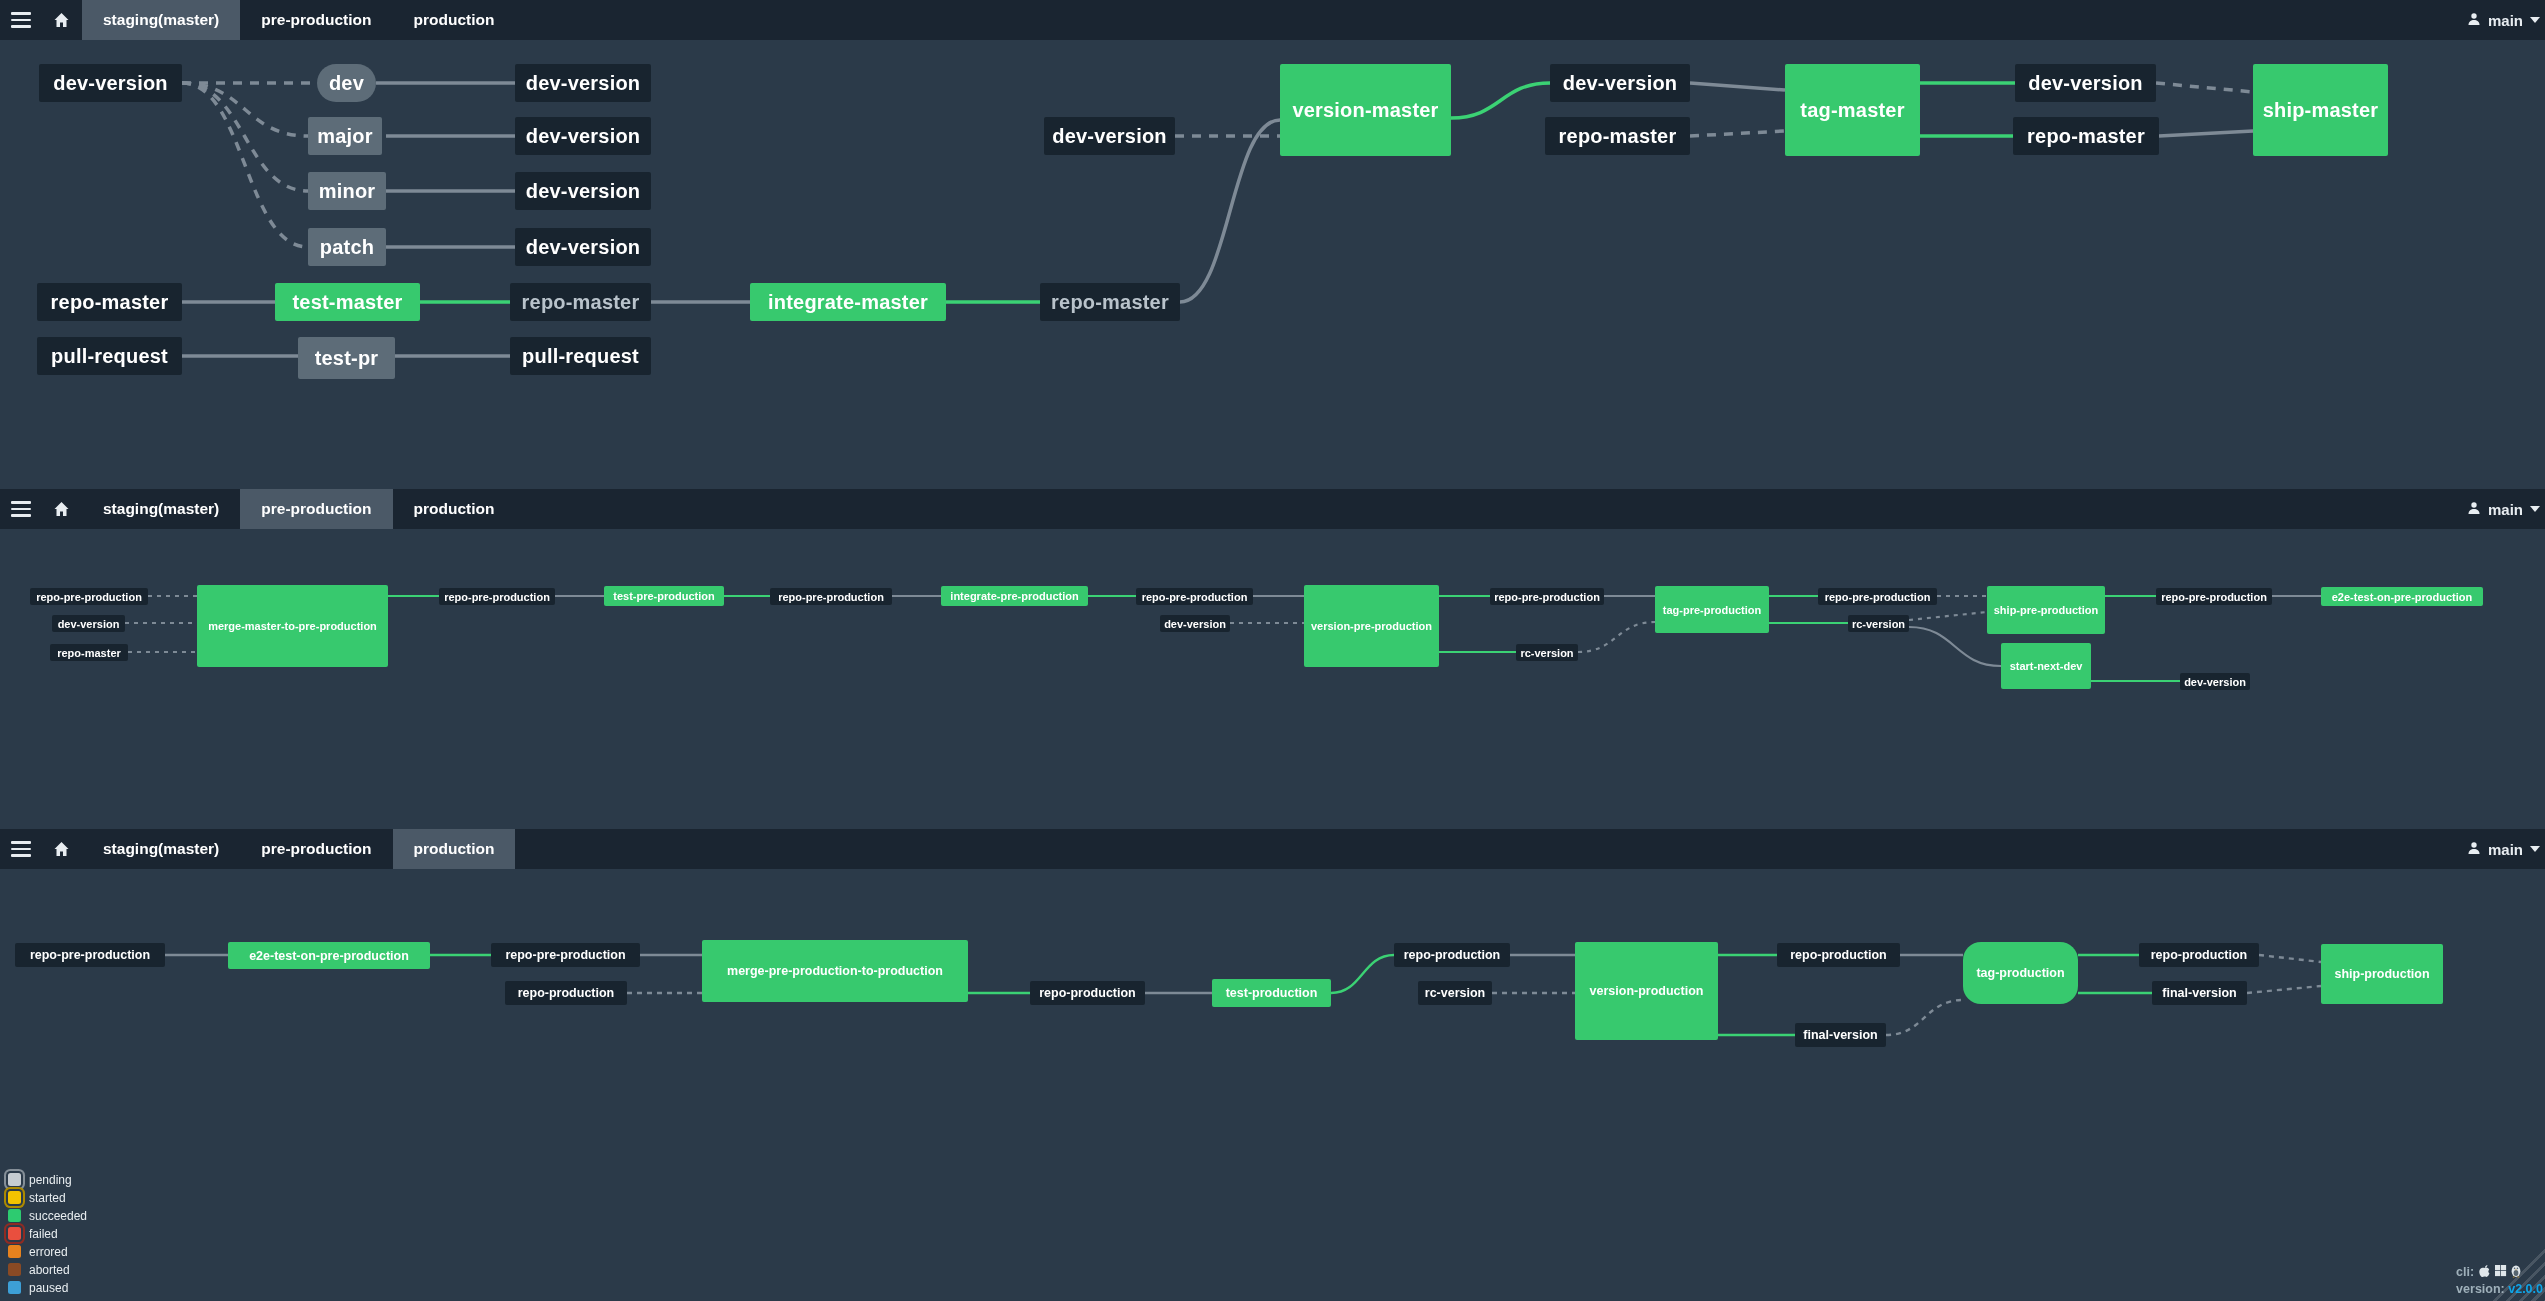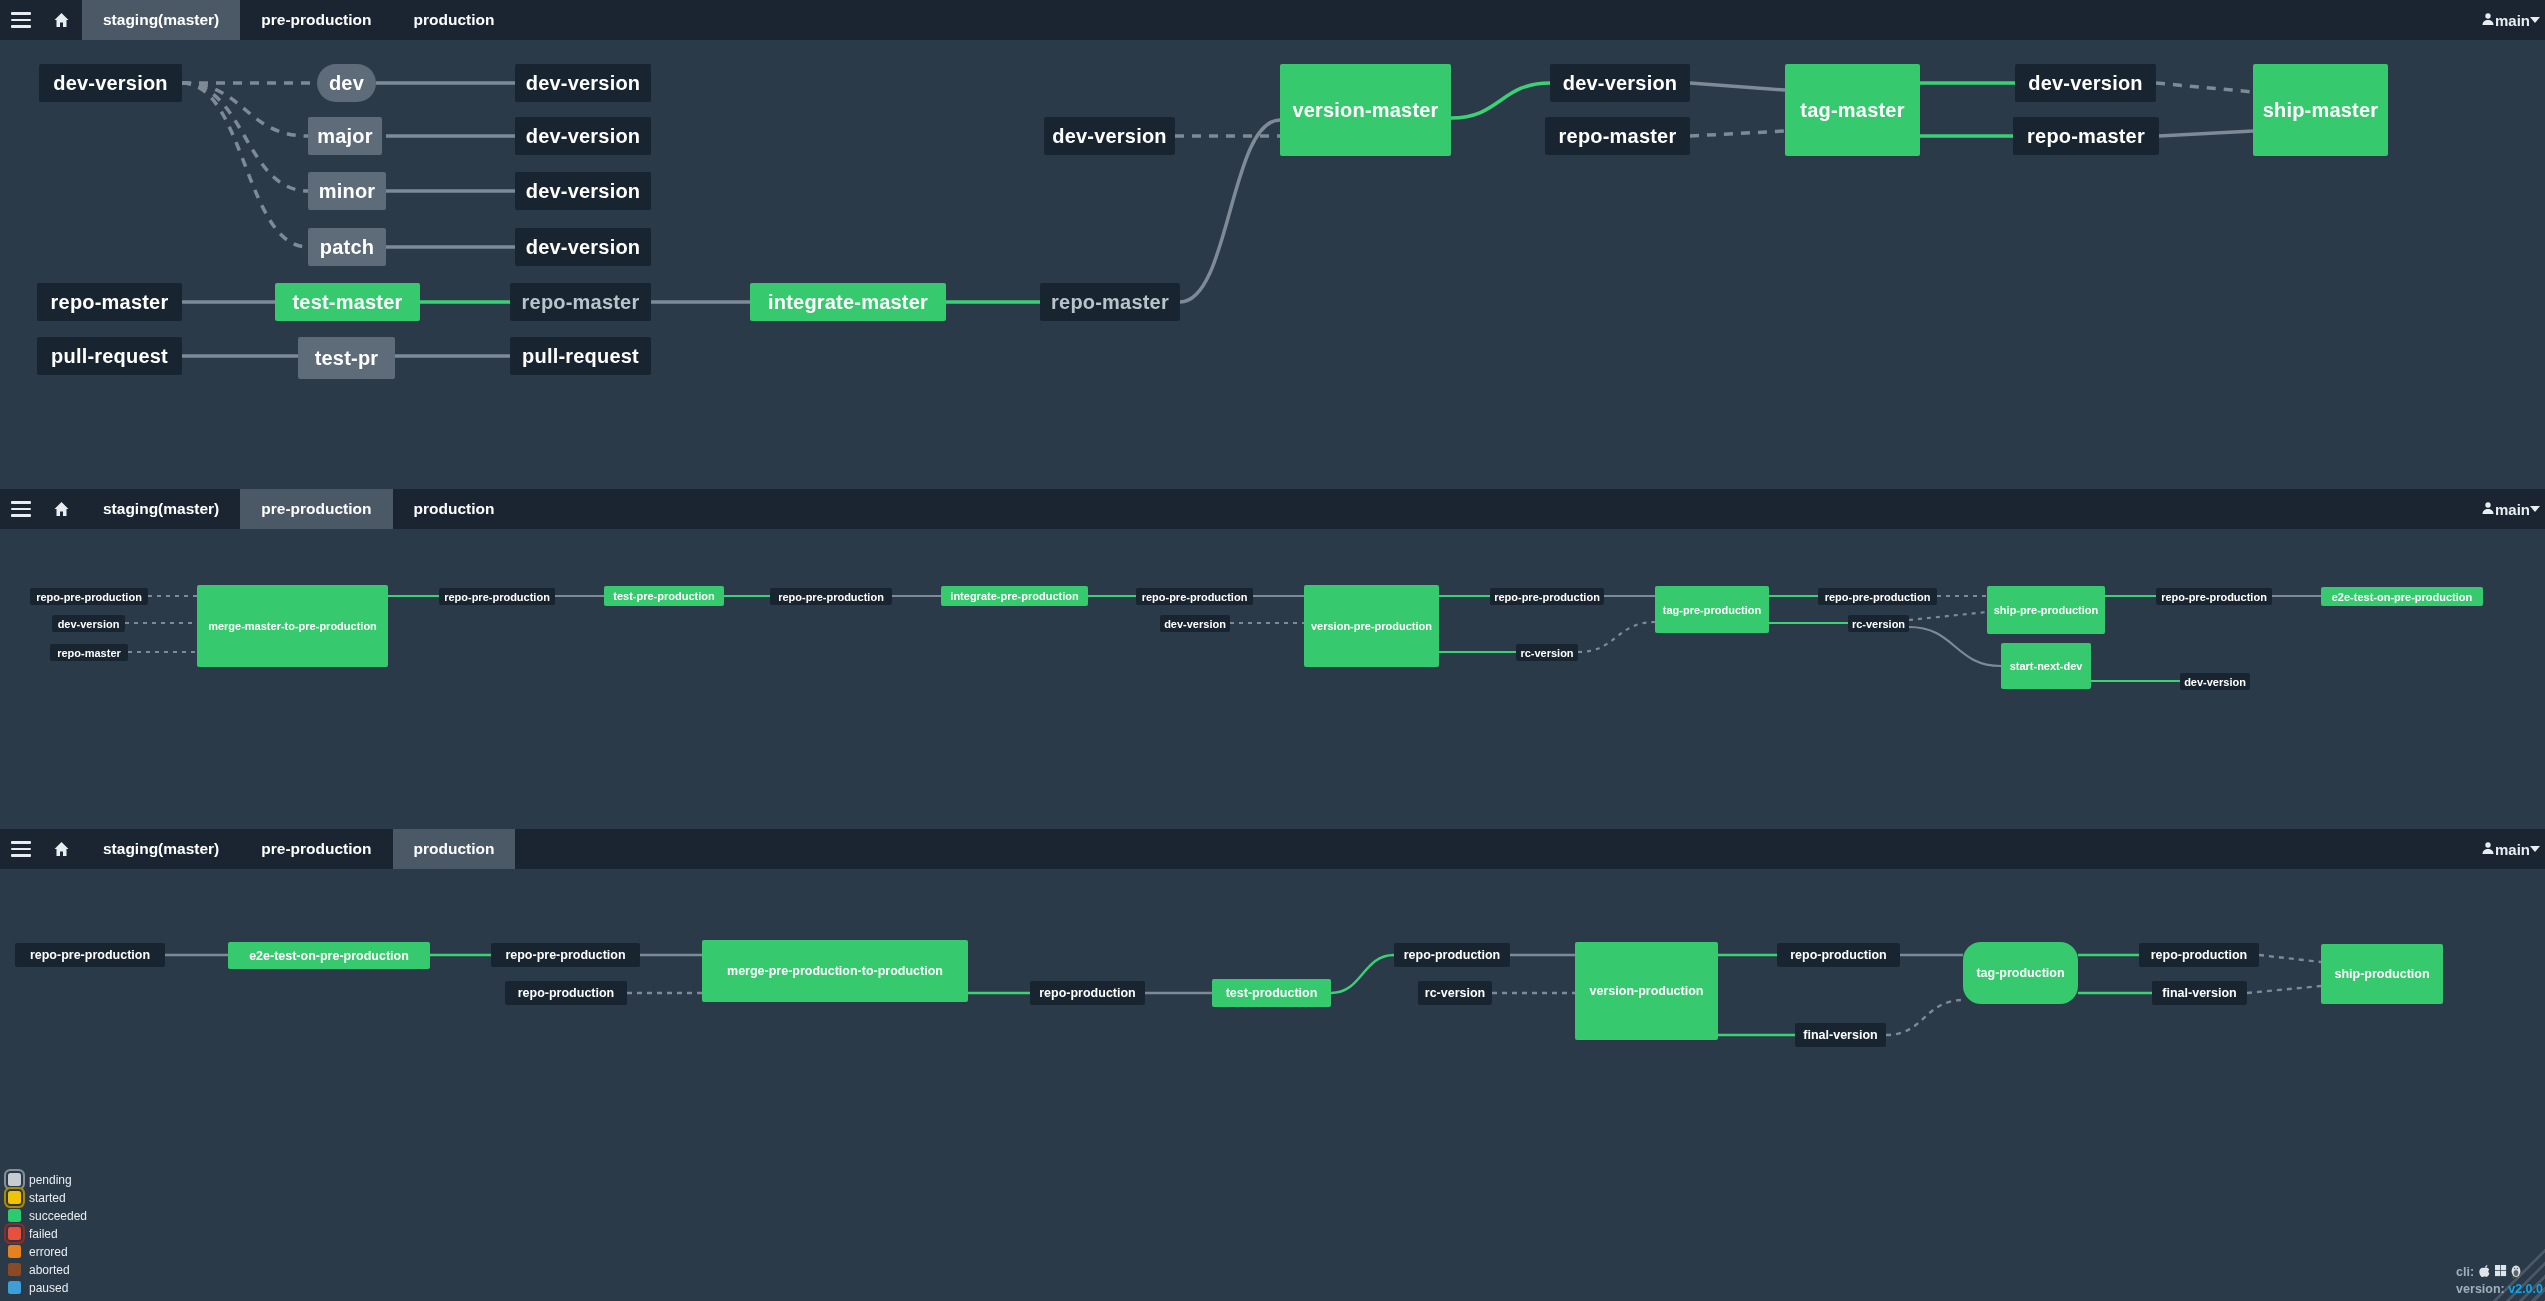--- a/index.html
+++ b/index.html
@@ -15,21 +15,21 @@
   
   .navbar{
     position:absolute;left:0;width:2545px;height:40px;background:#1a2531;
     display:flex;align-items:center;color:#e8edf1;z-index:4;
   }
   .burger{display:inline-flex;flex-direction:column;gap:4px;margin:0 14px 0 11px;cursor:pointer}
   .burger i{display:block;width:20px;height:2.5px;background:#e8edf1;border-radius:1px}
   .home{margin:0 12px 0 8px;display:inline-flex;cursor:pointer}
   .tab{height:40px;line-height:40px;padding:0 21px;font-size:15.5px;font-weight:600;color:#fff;cursor:pointer;white-space:nowrap}
   .tab.active{background:#4b5967}
-  .nav-right{margin-left:auto;display:flex;align-items:center;gap:0;padding-right:5px;font-size:15px;font-weight:600;cursor:pointer}
+  .nav-right{margin-left:auto;display:flex;align-items:center;gap:7px;padding-right:5px;font-size:15px;font-weight:600;cursor:pointer}
   .caret{width:0;height:0;border-left:5px solid transparent;border-right:5px solid transparent;border-top:6px solid #e8edf1;display:inline-block}
 
   
   .node{
     position:absolute;z-index:2;display:flex;align-items:center;justify-content:center;
     white-space:nowrap;color:#fff;border-radius:2px;cursor:pointer;
   }
   .dark{background:#18242f}
   .grey{background:#5d6c78}
   .green,.green-lg{background:#37c96e}

